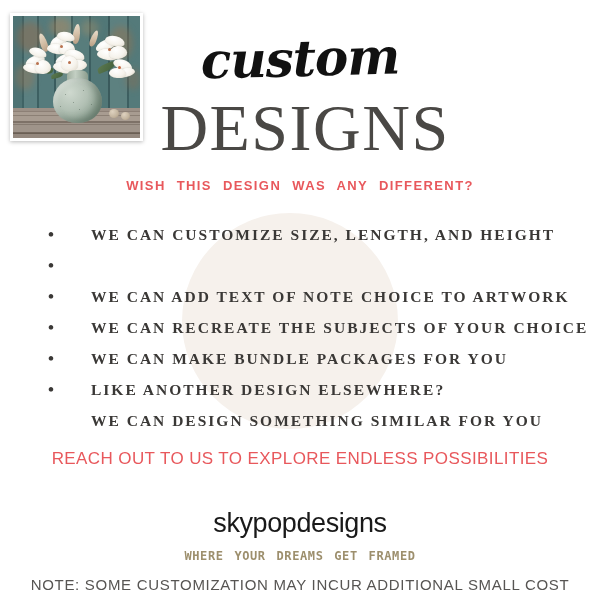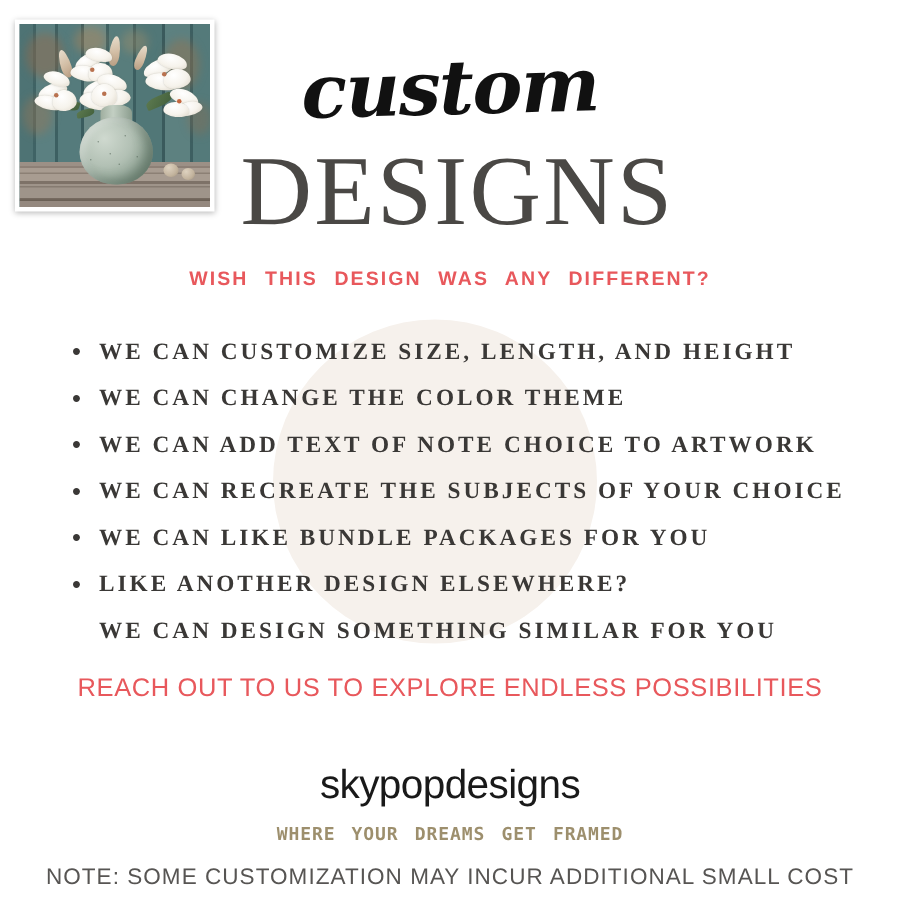--- a/index.html
+++ b/index.html
@@ -222,21 +222,21 @@
     white-space: nowrap;
   }
   .bullet-dot {
     width: 18px;
     flex: 0 0 18px;
     font-size: 17px;
     line-height: 1;
     color: #3a3836;
   }
   .bullet-dot.hidden { visibility: hidden; }
-  .feature-text { flex: 0 0 auto; }
+  .feature-text { flex: 0 0 auto; margin-left: 25px; }
 
   
   #cta {
     position: absolute;
     left: 0;
     top: 449px;
     width: 600px;
     text-align: center;
     font-family: "Liberation Sans", sans-serif;
     font-weight: 400;
@@ -365,33 +365,32 @@
   <div id="subtitle">WISH THIS DESIGN WAS ANY DIFFERENT?</div>
   <div id="main-title">DESIGNS</div>
 
   <div id="feature-list">
     <div class="feature-row">
       <span class="bullet-dot">•</span>
       <span class="feature-text">WE CAN CUSTOMIZE SIZE, LENGTH, AND HEIGHT</span>
     </div>
     <div class="feature-row">
       <span class="bullet-dot">•</span>
-      <span class="feature-text">WE CAN CHANGE THE COLOR THEME</span>
     </div>
     <div class="feature-row">
       <span class="bullet-dot">•</span>
       <span class="feature-text">WE CAN ADD TEXT OF NOTE CHOICE TO ARTWORK</span>
     </div>
     <div class="feature-row">
       <span class="bullet-dot">•</span>
       <span class="feature-text">WE CAN RECREATE THE SUBJECTS OF YOUR CHOICE</span>
     </div>
     <div class="feature-row">
       <span class="bullet-dot">•</span>
-      <span class="feature-text">WE CAN LIKE BUNDLE PACKAGES FOR YOU</span>
+      <span class="feature-text">WE CAN MAKE BUNDLE PACKAGES FOR YOU</span>
     </div>
     <div class="feature-row">
       <span class="bullet-dot">•</span>
       <span class="feature-text">LIKE ANOTHER DESIGN ELSEWHERE?</span>
     </div>
     <div class="feature-row">
       <span class="bullet-dot hidden">•</span>
       <span class="feature-text">WE CAN DESIGN SOMETHING SIMILAR FOR YOU</span>
     </div>
   </div>

